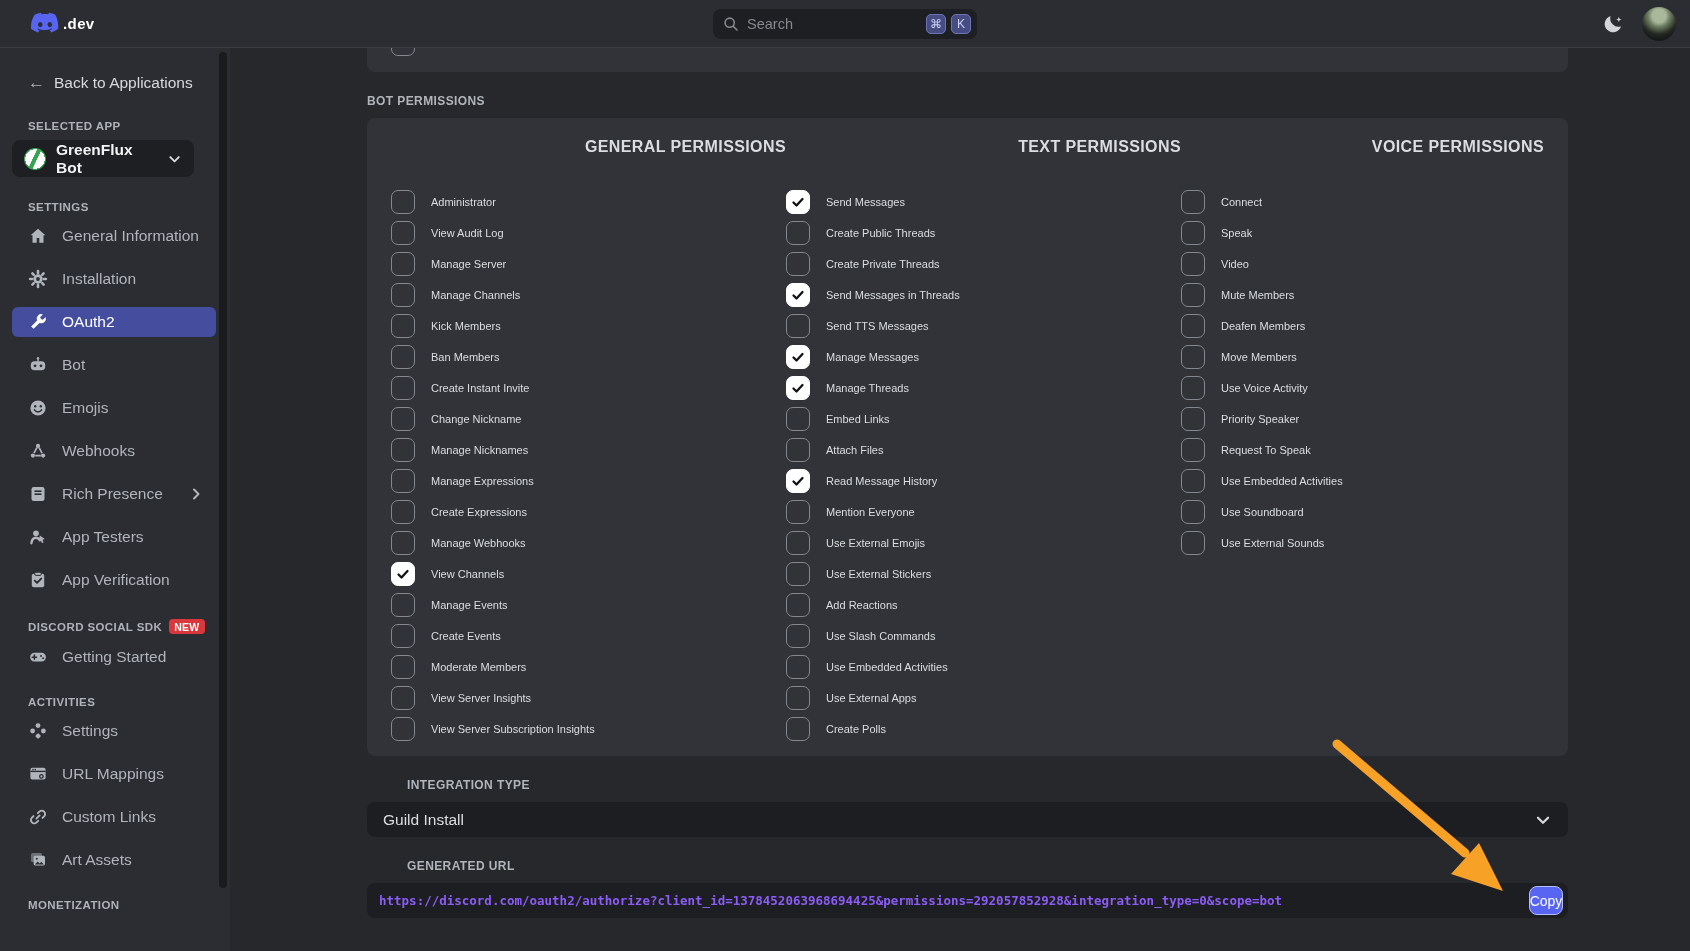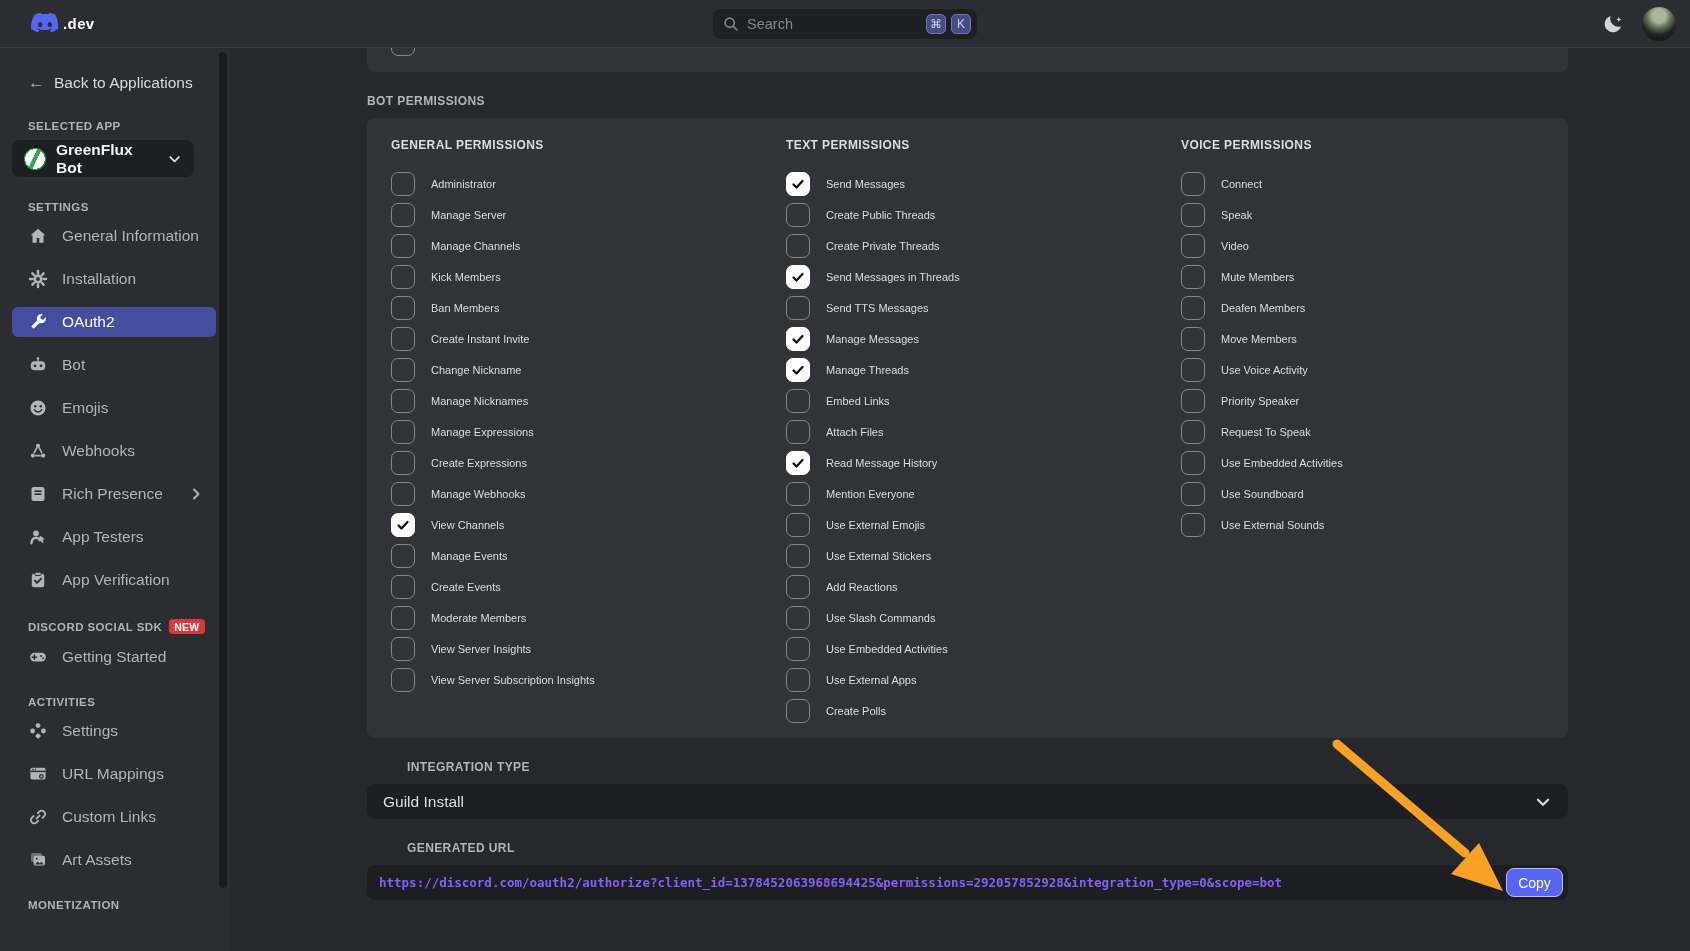--- a/index.html
+++ b/index.html
@@ -56,37 +56,37 @@
 
   
   .main { flex:1; background:#27282c; position:relative; overflow:hidden; padding-left:137px; }
   .scopes-panel { width:1201px; height:86px; margin-top:-62px; background:#313338;
                   border-radius:8px; position:relative; }
   .scopes-panel .checkbox { position:absolute; left:24px; top:46px; }
   .section-label { width:1201px; margin:22px 0 10px; font-size:12px; font-weight:700;
                    color:#b0b4bb; letter-spacing:.4px; }
   .perm-card { width:1201px; background:#313338; border-radius:8px; padding:20px 24px 12px; }
   .perm-grid { display:grid; grid-template-columns:395px 395px 1fr; }
-  .col-header { font-size:12px; font-weight:700; color:#dadde2; letter-spacing:.4px;
-                margin-bottom:16px; }
+  .col-header { font-size:16px; font-weight:700; color:#dadde2; letter-spacing:.4px;
+                margin-bottom:30px;text-align:right; }
   .perm-row { display:flex; align-items:center; gap:16px; height:31px; }
   .checkbox { width:24px; height:24px; border-radius:7px; border:1px solid #83878f;
               flex:none; cursor:pointer; display:flex; align-items:center; justify-content:center; }
   .checkbox.checked { background:#ffffff; border-color:#ffffff; }
   .perm-label { font-size:11px; color:#dbdee1; }
   .select-box { width:1201px; height:35px; margin-top:9px; background:#1d1e21; border-radius:8px;
                 display:flex; align-items:center; padding:0 16px; color:#dbdee1;
                 font-size:15.5px; cursor:pointer; }
   .select-box .sel-chevron { margin-left:auto; }
   .field-label { margin-top:22px;padding-left:40px; }
   .url-box { width:1201px; height:35px; margin-top:8px; background:#1d1e21; border-radius:8px;
              display:flex; align-items:center; padding:0 72px 0 12px; position:relative; }
   .url-text { font-family:"DejaVu Sans Mono", monospace; font-size:12.5px; font-weight:700;
               color:#8b5cf6; white-space:nowrap; overflow:hidden; }
-  .copy-btn { position:absolute; right:5px; top:3px; width:57px; height:29px; background:#5865f2;
+  .copy-btn { position:absolute; right:5px; top:3px; width:34px; height:29px; background:#5865f2;
               border:1px solid #b6bdfb; border-radius:8px; color:#fff; font-size:14px;
               display:flex; align-items:center; justify-content:center; cursor:pointer; }
 
   .annotation { position:absolute; inset:0; width:1690px; height:951px; z-index:40;
                 pointer-events:none; }
 </style>
 </head>
 <body>
 
 <div class="topbar">
@@ -357,20 +357,24 @@
     <div class="perm-card">
       <div class="perm-grid" id="perm-grid">
   <div>
     <div class="col-header">GENERAL PERMISSIONS</div>
     <div class="rows">
   <div class="perm-row">
     <span class="checkbox"></span>
     <span class="perm-label">Administrator</span>
   </div>
 
+  <div class="perm-row">
+    <span class="checkbox"></span>
+    <span class="perm-label">View Audit Log</span>
+  </div>
 
   <div class="perm-row">
     <span class="checkbox"></span>
     <span class="perm-label">Manage Server</span>
   </div>
 
 
   <div class="perm-row">
     <span class="checkbox"></span>
     <span class="perm-label">Manage Channels</span>

